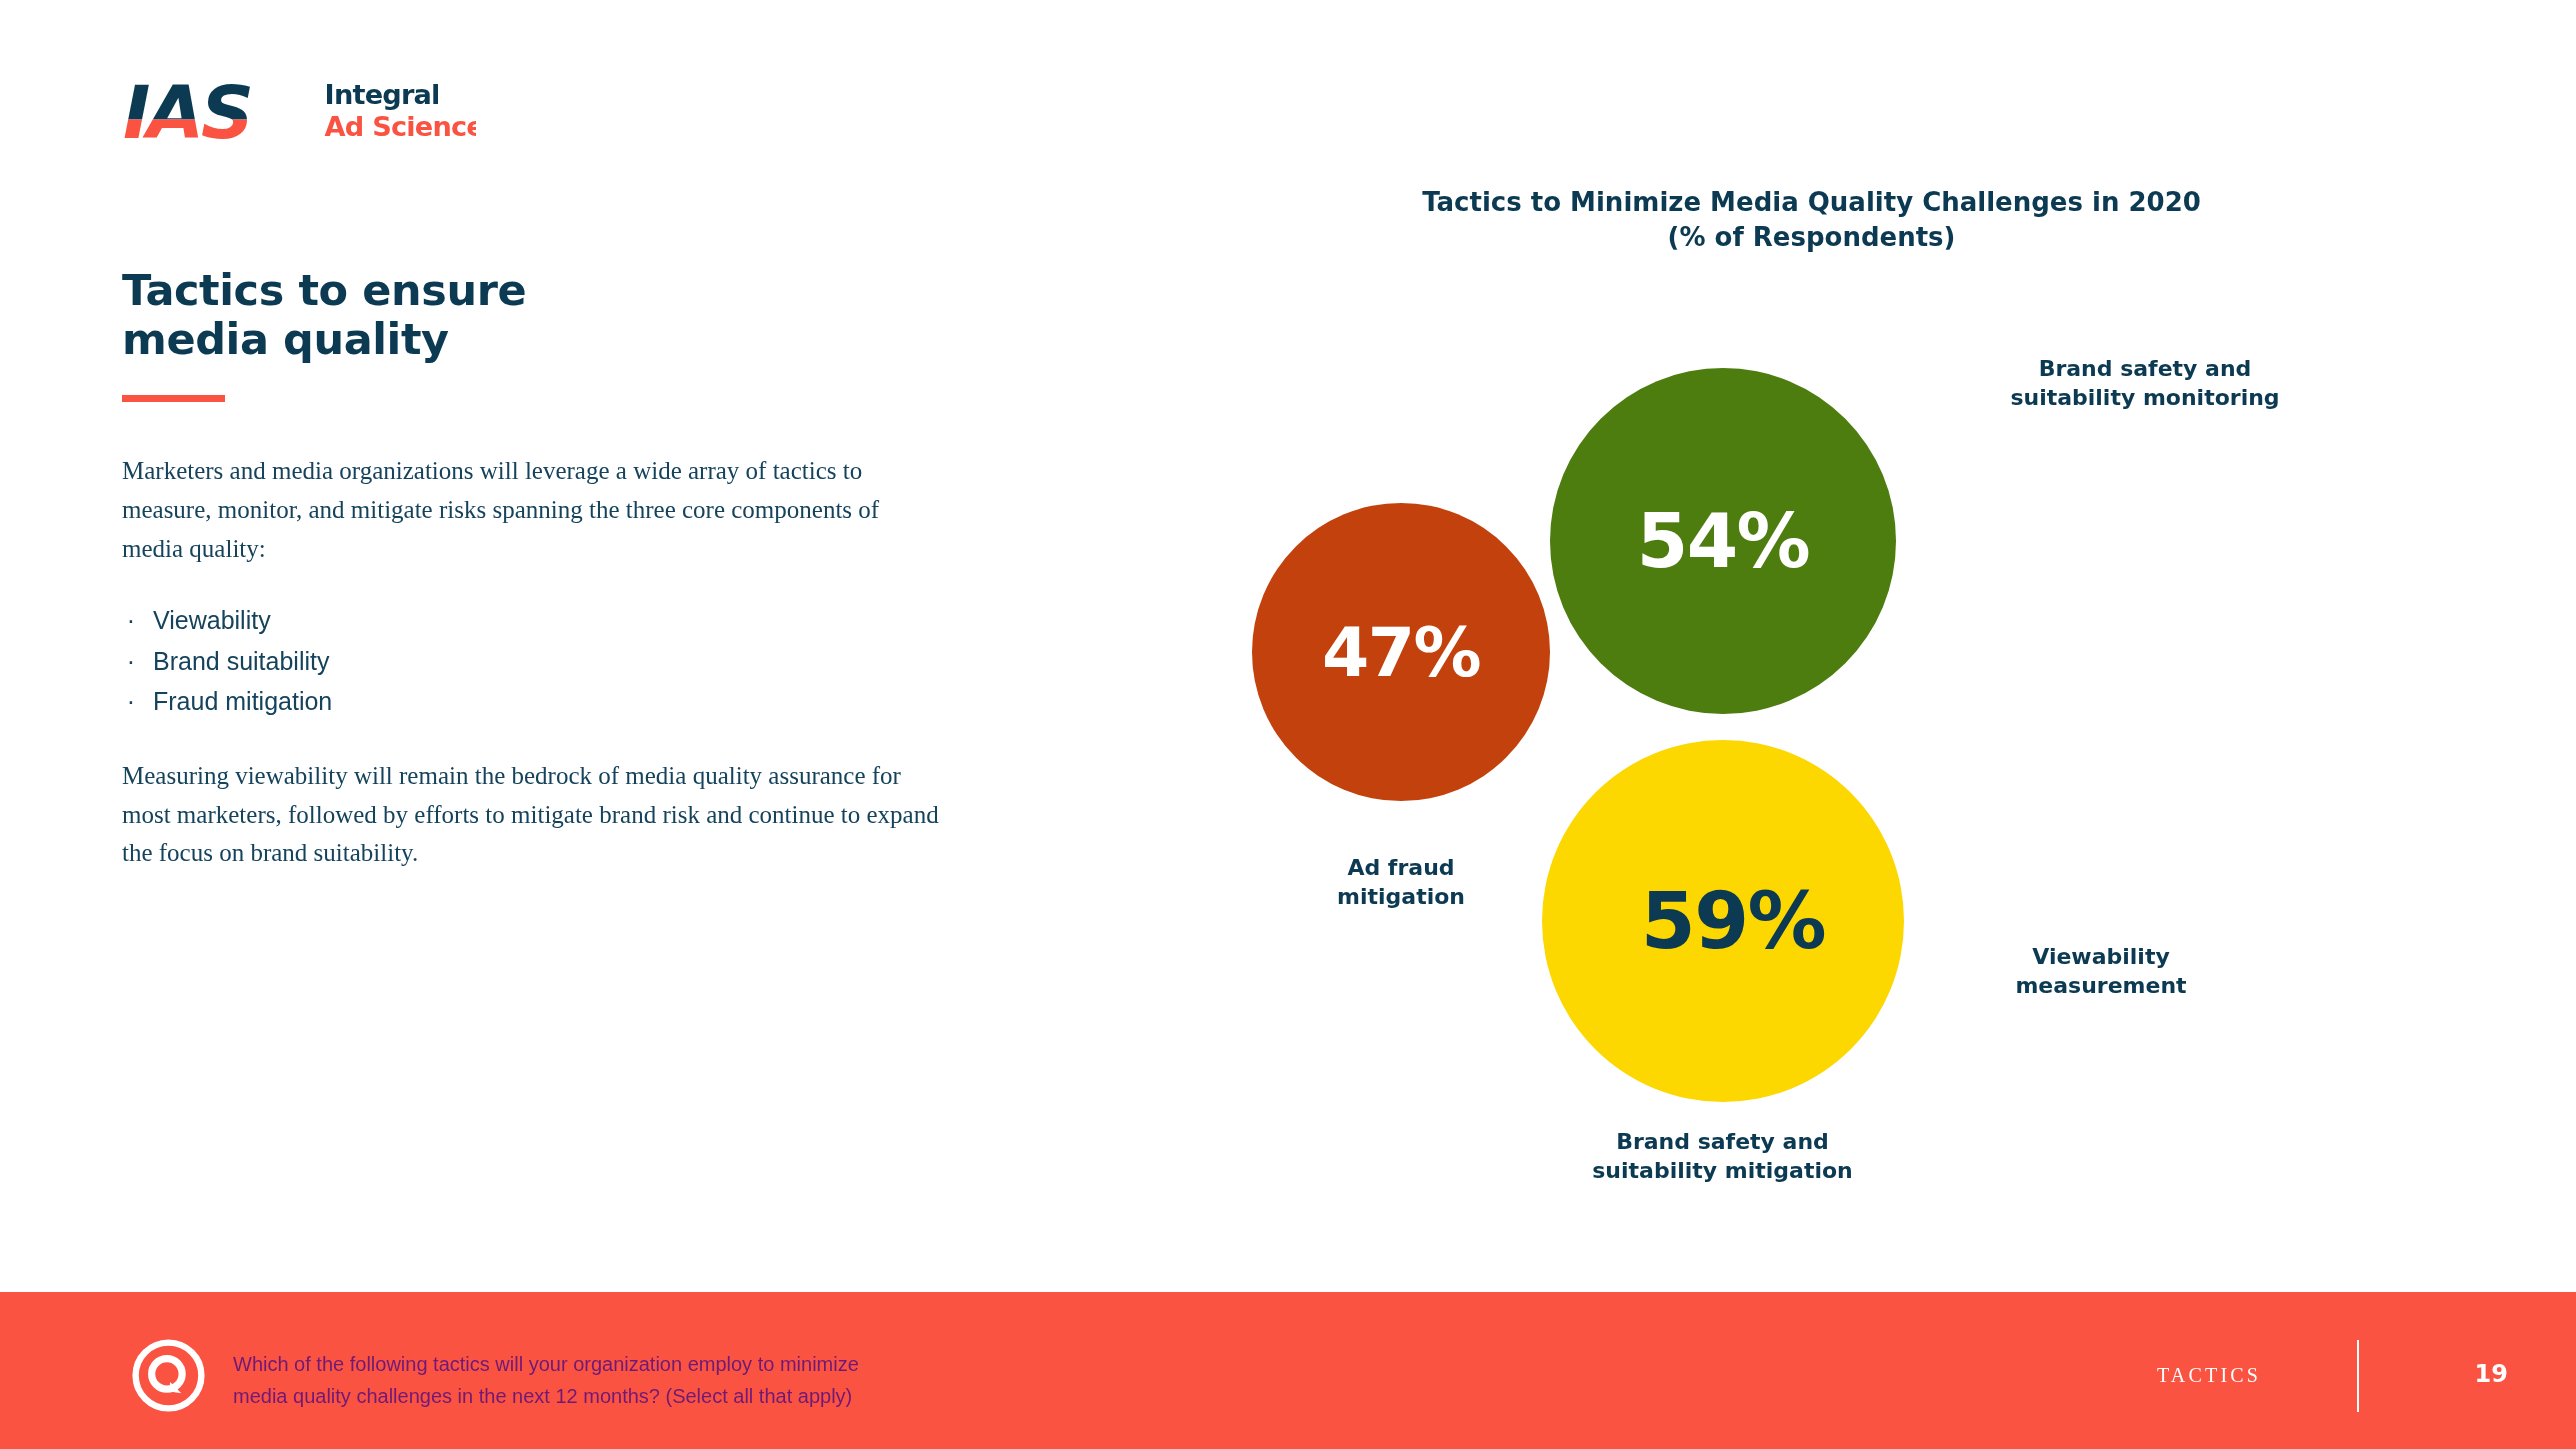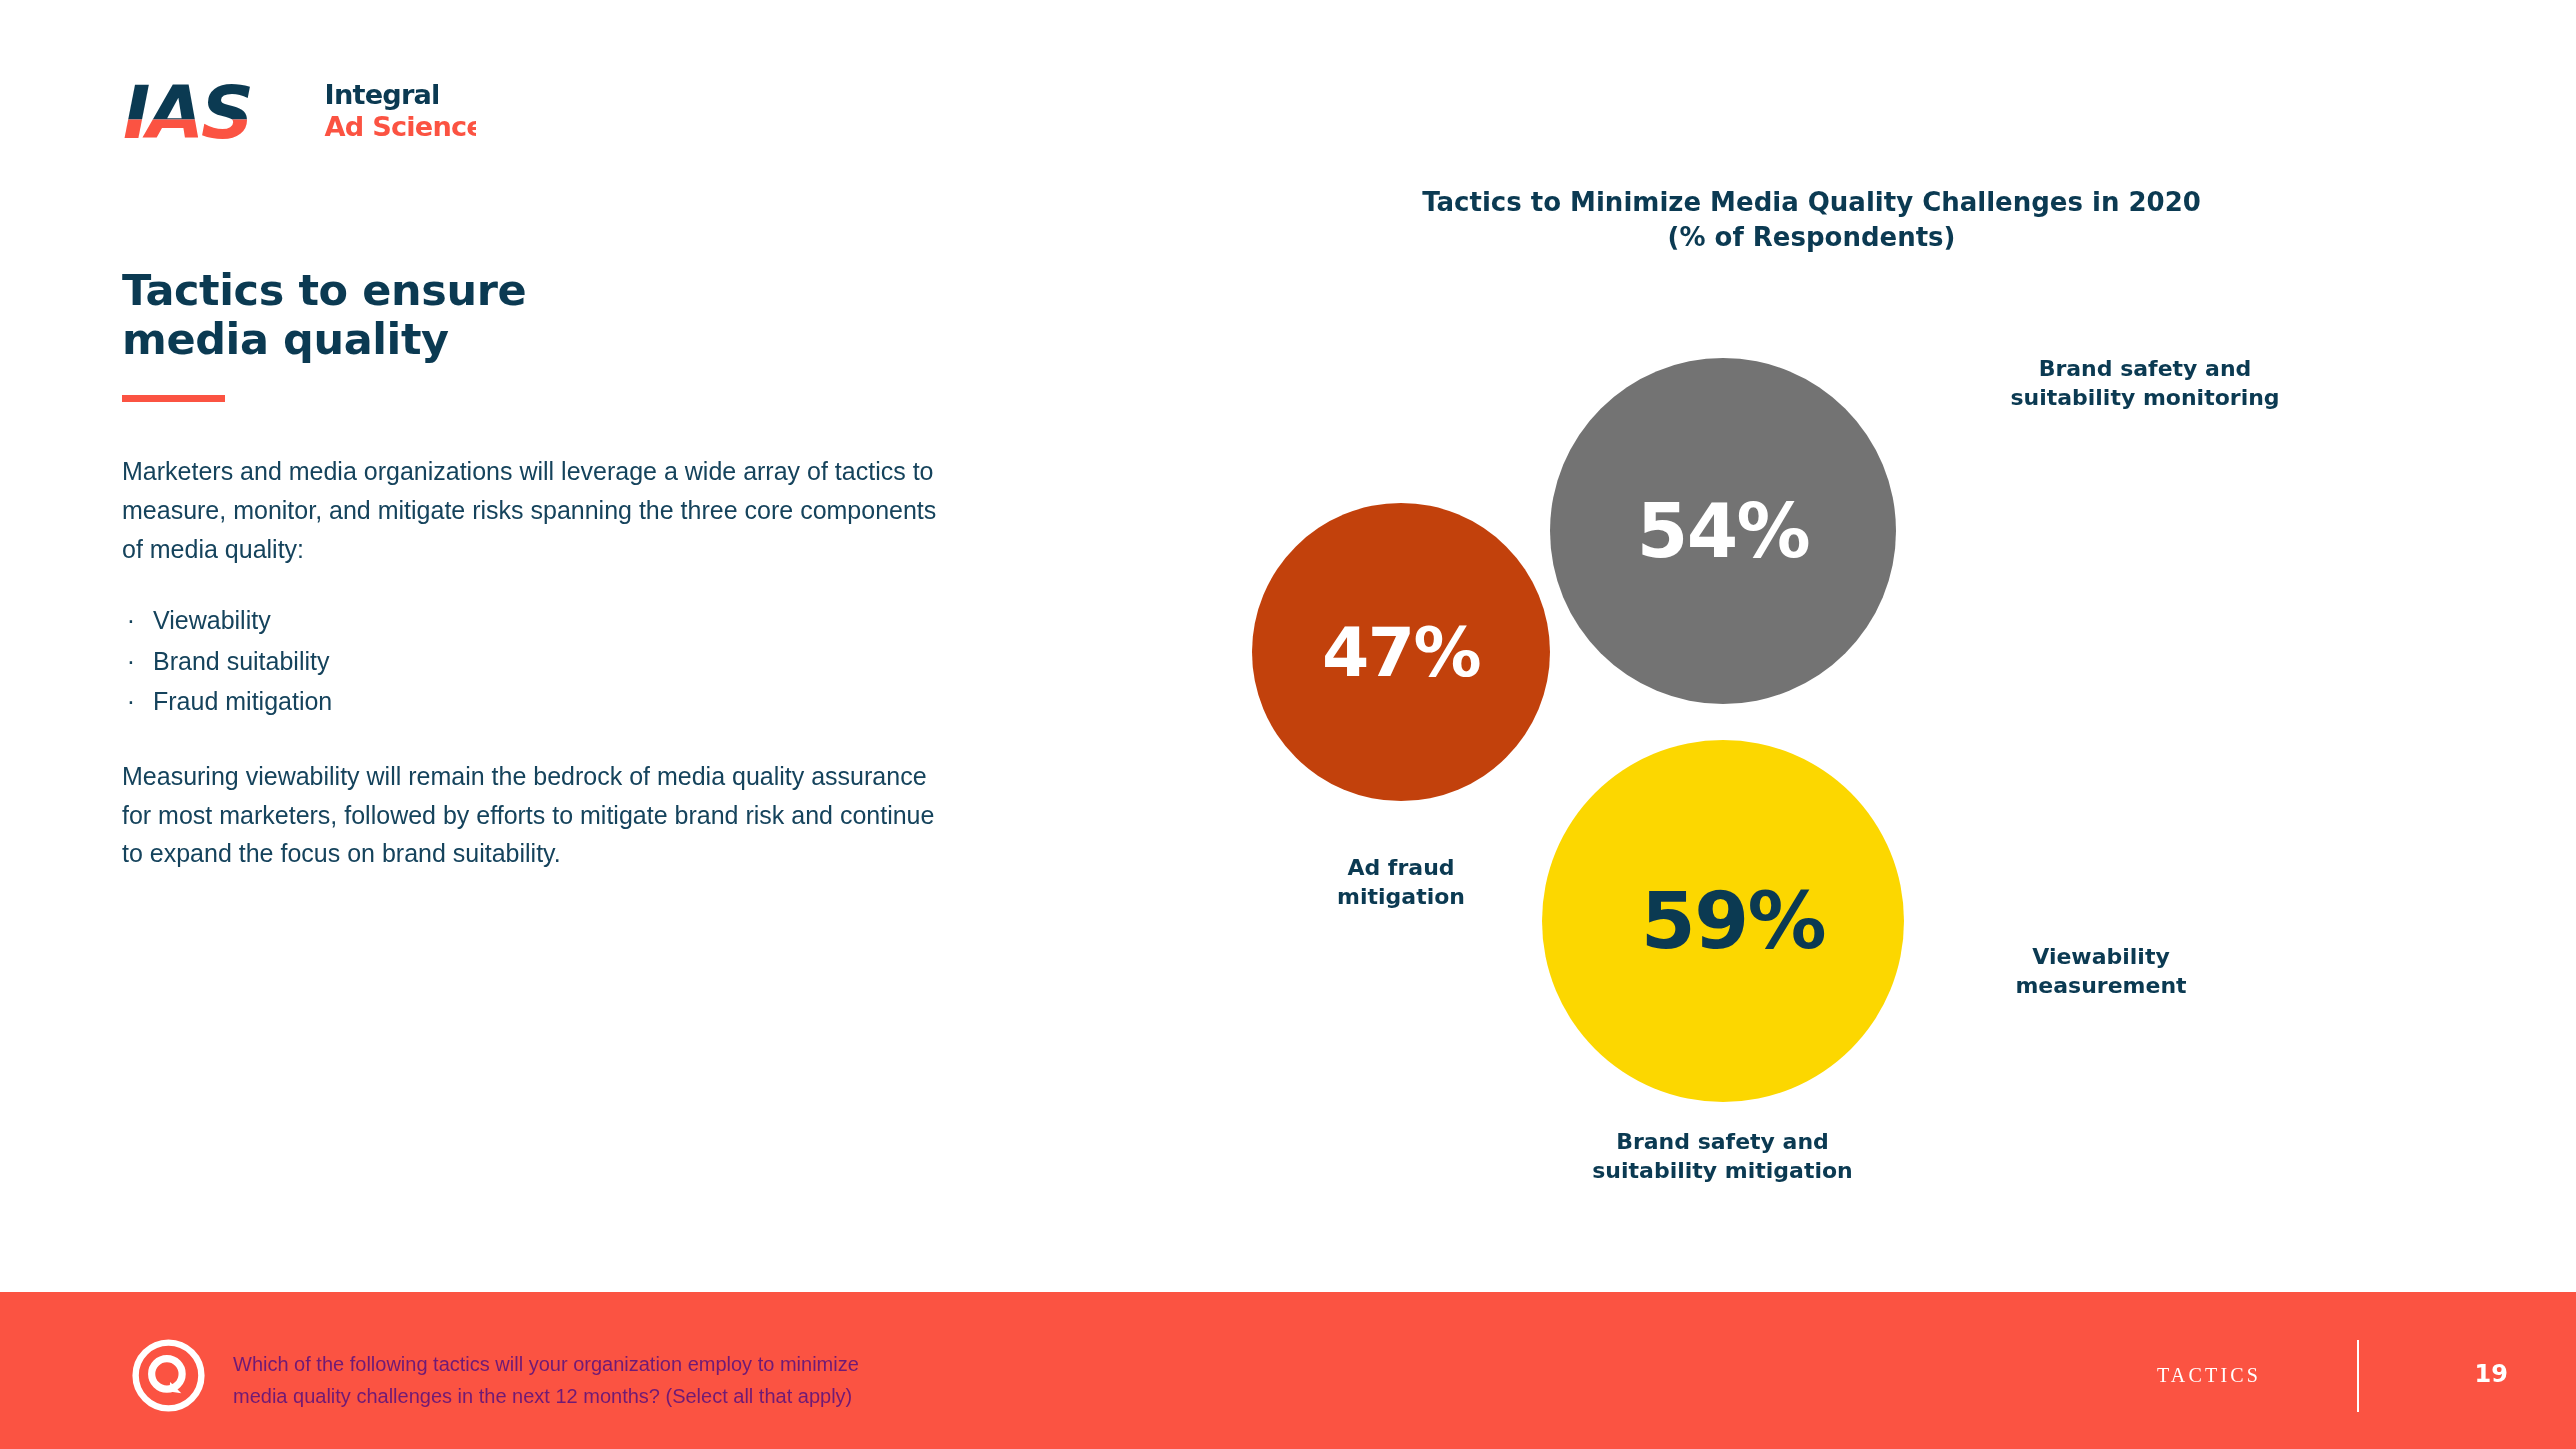--- a/index.html
+++ b/index.html
@@ -26,21 +26,21 @@
     margin:0;
   }
   #headline .ln{display:block;}
   #accent-rule{
     margin-top:31px;
     width:103px;height:7.2px;
     background:#FB5342;
   }
   .body-par{
     margin:0;
-    font-family:Liberation Sans, sans-serif;
+    font-family:Liberation Serif, serif;
     font-size:25px;
     line-height:1.55;
     color:#15435C;
     font-weight:400;
   }
   #par-1{margin-top:50px;}
   #bullet-list{margin:32px 0 0 0;padding:0;list-style:none;}
   #bullet-list li{
     font-family:"Liberation Sans", sans-serif;
     font-size:25px;
@@ -87,21 +87,21 @@
     font-size:22px;
     line-height:1.32;
     color:#0B3A52;
     text-align:center;
   }
   .blabel .ln{display:block;}
 
   
   #bubble-teal  {left:125px; top:318px; width:298px; height:298px; background:#c2410c;}
   #bubble-teal .val{font-size:68px;color:#ffffff;}
-  #bubble-purple{left:423px; top:173px; width:346px; height:346px; background:#737373;}
+  #bubble-purple{left:423px; top:183px; width:346px; height:346px; background:#4d7c0f;}
   #bubble-purple .val{font-size:74px;color:#ffffff;}
   #bubble-navy  {left:769px; top:378px; width:370px; height:370px; background:#0B3A52;}
   #bubble-navy .val{font-size:84px;color:#ffffff;}
   #bubble-yellow{left:415px; top:555px; width:362px; height:362px; background:#FCD700;}
   #bubble-yellow .val{font-size:79px;color:#0B3A52;margin-left:20px;}
 
   #label-purple{left:849px; top:169px; width:338px;}
   #label-teal  {left:129px;  top:668px; width:290px;}
   #label-navy  {left:821px; top:757px; width:306px;}
   #label-yellow{left:394px;  top:942px;width:403px;}

